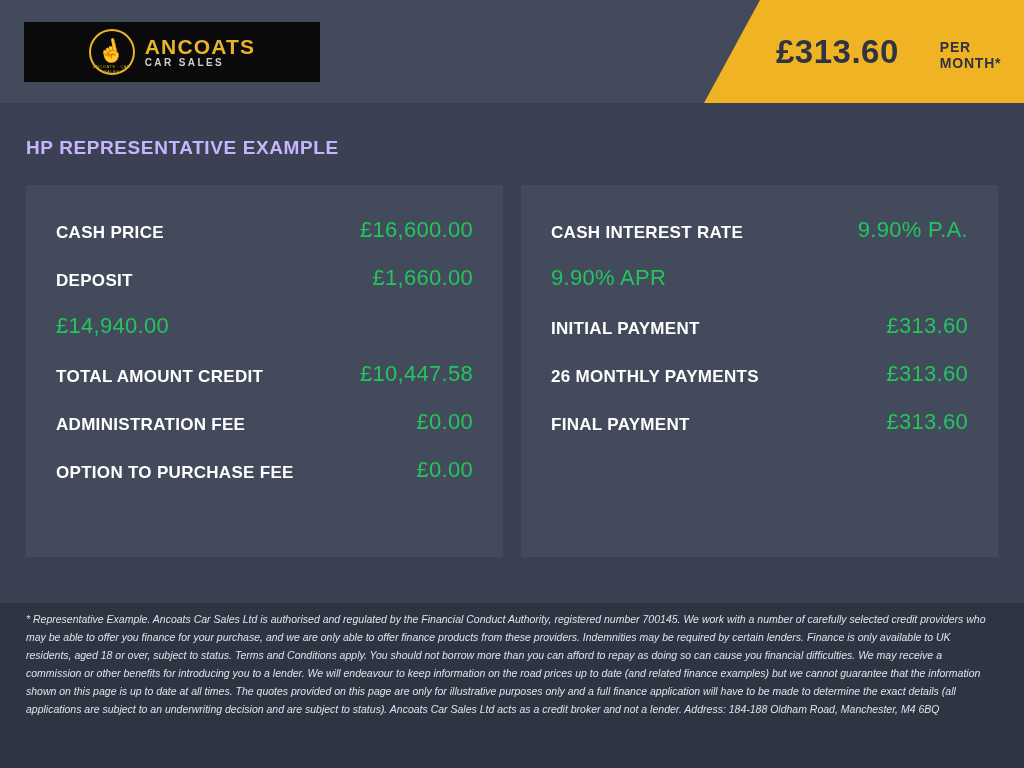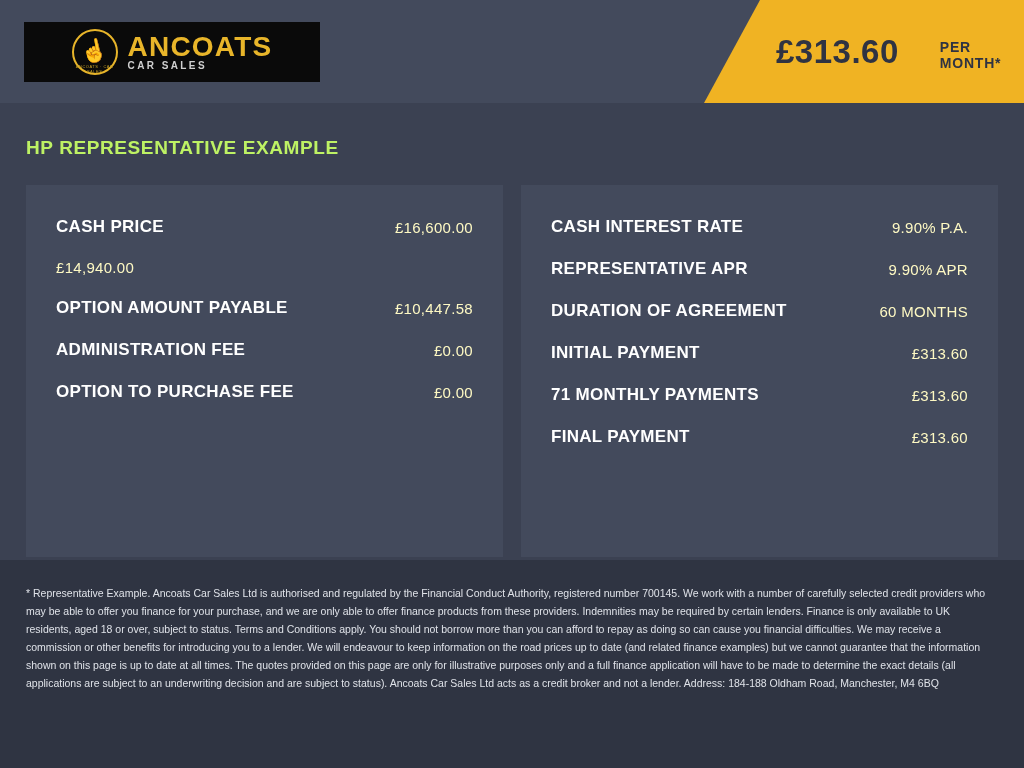--- a/index.html
+++ b/index.html
@@ -58,21 +58,21 @@
     bottom: -1px;
     left: 0;
     right: 0;
     text-align: center;
     font-size: 4px;
     letter-spacing: 0.5px;
     color: #c9a227;
   }
   .logo-words { line-height: 1.05; }
   .logo-main {
-    font-size: 28px;
+    font-size: 21px;
     font-weight: bold;
     letter-spacing: 1.2px;
     color: #e8b52a;
   }
   .logo-sub {
     font-size: 10px;
     font-weight: bold;
     letter-spacing: 2.4px;
     color: #cfcfcf;
     text-align: left;
@@ -106,64 +106,65 @@
     margin-top: 7px;
     padding-left: 32px;
   }
 
   
   .section-title {
     margin: 34px 0 0 26px;
     font-size: 19px;
     font-weight: bold;
     letter-spacing: 0.6px;
-    color: #bef264;
+    color: #c4b5fd;
   }
 
   
   .panels {
     display: flex;
     gap: 18px;
     padding: 26px 26px 0 26px;
   }
   .panel {
     flex: 1;
     background: #434a5c;
     padding: 32px 30px 30px 30px;
     min-height: 372px;
   }
   .row {
     display: flex;
-    align-items: center;
+    align-items: flex-end;
     justify-content: space-between;
     margin-bottom: 22px;
   }
   .row:last-child { margin-bottom: 8px; }
   .row-label {
     font-size: 17px;
     font-weight: bold;
     color: #ffffff;
     letter-spacing: 0.3px;
   }
   .row-value {
-    font-size: 15px;
-    color: #fef9c3;
+    font-size: 22px;
+    color: #22c55e;
     letter-spacing: 0.3px;
     text-align: right;
   }
 
   
   .footer {
     position: absolute;
     left: 0;
     right: 0;
     bottom: 0;
-    height: 208px;
+    height: 165px;
     background: #2f3442;
-    padding: 24px 26px;
+    padding: 7px 26px;
+    font-style: italic;
   }
   .footer p {
     font-size: 10.5px;
     line-height: 1.72;
     color: #dfe2e8;
     text-align: left;
   }
 </style>
 </head>
 <body>
@@ -193,55 +194,54 @@
   <div class="section-title">HP REPRESENTATIVE EXAMPLE</div>
 
   <div class="panels">
 
     <div class="panel">
       <div class="row">
         <span class="row-label">CASH PRICE</span>
         <span class="row-value">£16,600.00</span>
       </div>
       <div class="row">
+        <span class="row-label">DEPOSIT</span>
+        <span class="row-value">£1,660.00</span>
+      </div>
+      <div class="row">
         <span class="row-value">£14,940.00</span>
       </div>
       <div class="row">
-        <span class="row-label">OPTION AMOUNT PAYABLE</span>
+        <span class="row-label">TOTAL AMOUNT CREDIT</span>
         <span class="row-value">£10,447.58</span>
       </div>
       <div class="row">
         <span class="row-label">ADMINISTRATION FEE</span>
         <span class="row-value">£0.00</span>
       </div>
       <div class="row">
         <span class="row-label">OPTION TO PURCHASE FEE</span>
         <span class="row-value">£0.00</span>
       </div>
     </div>
 
     <div class="panel">
       <div class="row">
         <span class="row-label">CASH INTEREST RATE</span>
         <span class="row-value">9.90% P.A.</span>
       </div>
       <div class="row">
-        <span class="row-label">REPRESENTATIVE APR</span>
         <span class="row-value">9.90% APR</span>
-      </div>
-      <div class="row">
-        <span class="row-label">DURATION OF AGREEMENT</span>
-        <span class="row-value">60 MONTHS</span>
       </div>
       <div class="row">
         <span class="row-label">INITIAL PAYMENT</span>
         <span class="row-value">£313.60</span>
       </div>
       <div class="row">
-        <span class="row-label">71 MONTHLY PAYMENTS</span>
+        <span class="row-label">26 MONTHLY PAYMENTS</span>
         <span class="row-value">£313.60</span>
       </div>
       <div class="row">
         <span class="row-label">FINAL PAYMENT</span>
         <span class="row-value">£313.60</span>
       </div>
     </div>
 
   </div>
 

